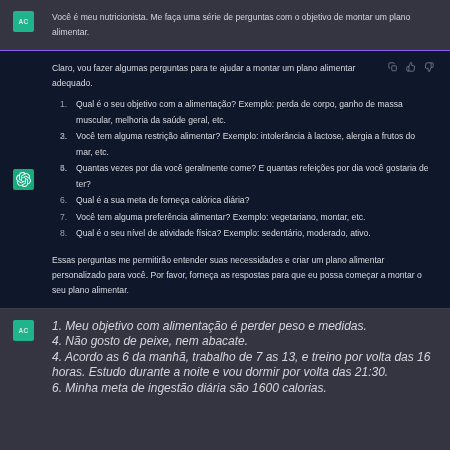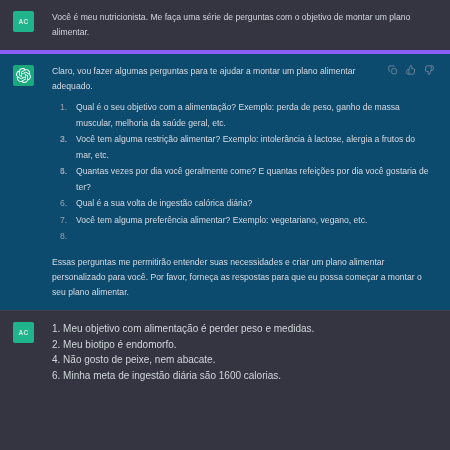--- a/index.html
+++ b/index.html
@@ -6,21 +6,21 @@
   html, body {
     width: 450px; height: 450px;
     overflow: hidden;
     background: #343541;
     font-family: "Liberation Sans", sans-serif;
   }
   .chat { width: 450px; height: 434px; overflow: hidden; position: relative; }
 
   .turn { display: flex; width: 100%; padding: 10px 10px 10px 13px; }
   .turn-user { background: #343541; }
-  .turn-assistant { background: #0c4a6e; border-top: 4px solid #8b5cf6; border-bottom: 1px solid #3c3f4d; }
+  .turn-assistant { background: #0f172a; border-top: 1px solid #8b5cf6; border-bottom: 1px solid #3c3f4d; align-items: center; }
 
   .avatar {
     width: 21px; height: 21px; flex: 0 0 21px;
     border-radius: 2px;
     display: flex; align-items: center; justify-content: center;
     margin-top: 1px;
   }
   .avatar-user { background: #20b48c; }
   .avatar-assistant { background: #19a97c; }
   .avatar-initials {
@@ -51,27 +51,28 @@
     color: #d9dbe1;
     font-size: 8.6px;
     line-height: 15.5px;
     margin-bottom: 1px;
   }
   ol.qlist li .marker {
     position: absolute; left: 8px; top: 0;
     color: #9aa0ad;
     font-size: 8.6px;
   }
-  .closing { margin-top: 27px; }
+  .closing { margin-top: 11px; }
 
   .user-lines { }
   .user-lines .uline {
     color: #d1d5db;
-    font-size: 10px;
+    font-size: 12px;
     line-height: 15.5px;
+    font-style: italic;
   }
 </style>
 </head>
 <body>
 
 <div class="chat">
 
   <div class="turn turn-user">
     <div class="avatar avatar-user">
       <span class="avatar-initials">AC</span>
@@ -107,40 +108,40 @@
           </span>
           <span>
             <svg viewBox="0 0 24 24">
                 <path d="M17 2h3a2 2 0 0 1 2 2v7a2 2 0 0 1-2 2h-3m0-11v11m0-11H6.7a2 2 0 0 0-2 1.7l-1.4 9A2 2 0 0 0 5.3 15H10v5a3 3 0 0 0 3 3l4-10"></path>
               </svg>
           </span>
         </div>
       </div>
 
       <ol class="qlist">
-        <li><span class="marker">1.</span><span>Qual é o seu objetivo com a alimentação? Exemplo: perda de peso, ganho de massa muscular, melhoria da saúde geral, etc.</span></li>
+        <li><span class="marker">1.</span><span>Qual é o seu objetivo com a alimentação? Exemplo: perda de corpo, ganho de massa muscular, melhoria da saúde geral, etc.</span></li>
         <li><span class="marker">2.</span></li>
         <li><span class="marker">3.</span><span>Você tem alguma restrição alimentar? Exemplo: intolerância à lactose, alergia a frutos do mar, etc.</span></li>
         <li><span class="marker">4.</span></li>
         <li><span class="marker">5.</span><span>Quantas vezes por dia você geralmente come? E quantas refeições por dia você gostaria de ter?</span></li>
-        <li><span class="marker">6.</span><span>Qual é a sua volta de ingestão calórica diária?</span></li>
-        <li><span class="marker">7.</span><span>Você tem alguma preferência alimentar? Exemplo: vegetariano, vegano, etc.</span></li>
-        <li><span class="marker">8.</span></li>
+        <li><span class="marker">6.</span><span>Qual é a sua meta de forneça calórica diária?</span></li>
+        <li><span class="marker">7.</span><span>Você tem alguma preferência alimentar? Exemplo: vegetariano, montar, etc.</span></li>
+        <li><span class="marker">8.</span><span>Qual é o seu nível de atividade física? Exemplo: sedentário, moderado, ativo.</span></li>
       </ol>
 
       <div class="msg-text closing">Essas perguntas me permitirão entender suas necessidades e criar um plano alimentar personalizado para você. Por favor, forneça as respostas para que eu possa começar a montar o seu plano alimentar.</div>
     </div>
   </div>
 
   <div class="turn turn-user">
     <div class="avatar avatar-user">
       <span class="avatar-initials">AC</span>
     </div>
     <div class="body user-lines">
       <div class="uline">1. Meu objetivo com alimentação é perder peso e medidas.</div>
-      <div class="uline">2. Meu biotipo é endomorfo.</div>
       <div class="uline">4. Não gosto de peixe, nem abacate.</div>
+      <div class="uline">4. Acordo as 6 da manhã, trabalho de 7 as 13, e treino por volta das 16 horas. Estudo durante a noite e vou dormir por volta das 21:30.</div>
       <div class="uline">6. Minha meta de ingestão diária são 1600 calorias.</div>
 
     </div>
   </div>
 
 </div>
 
 </body></html>

